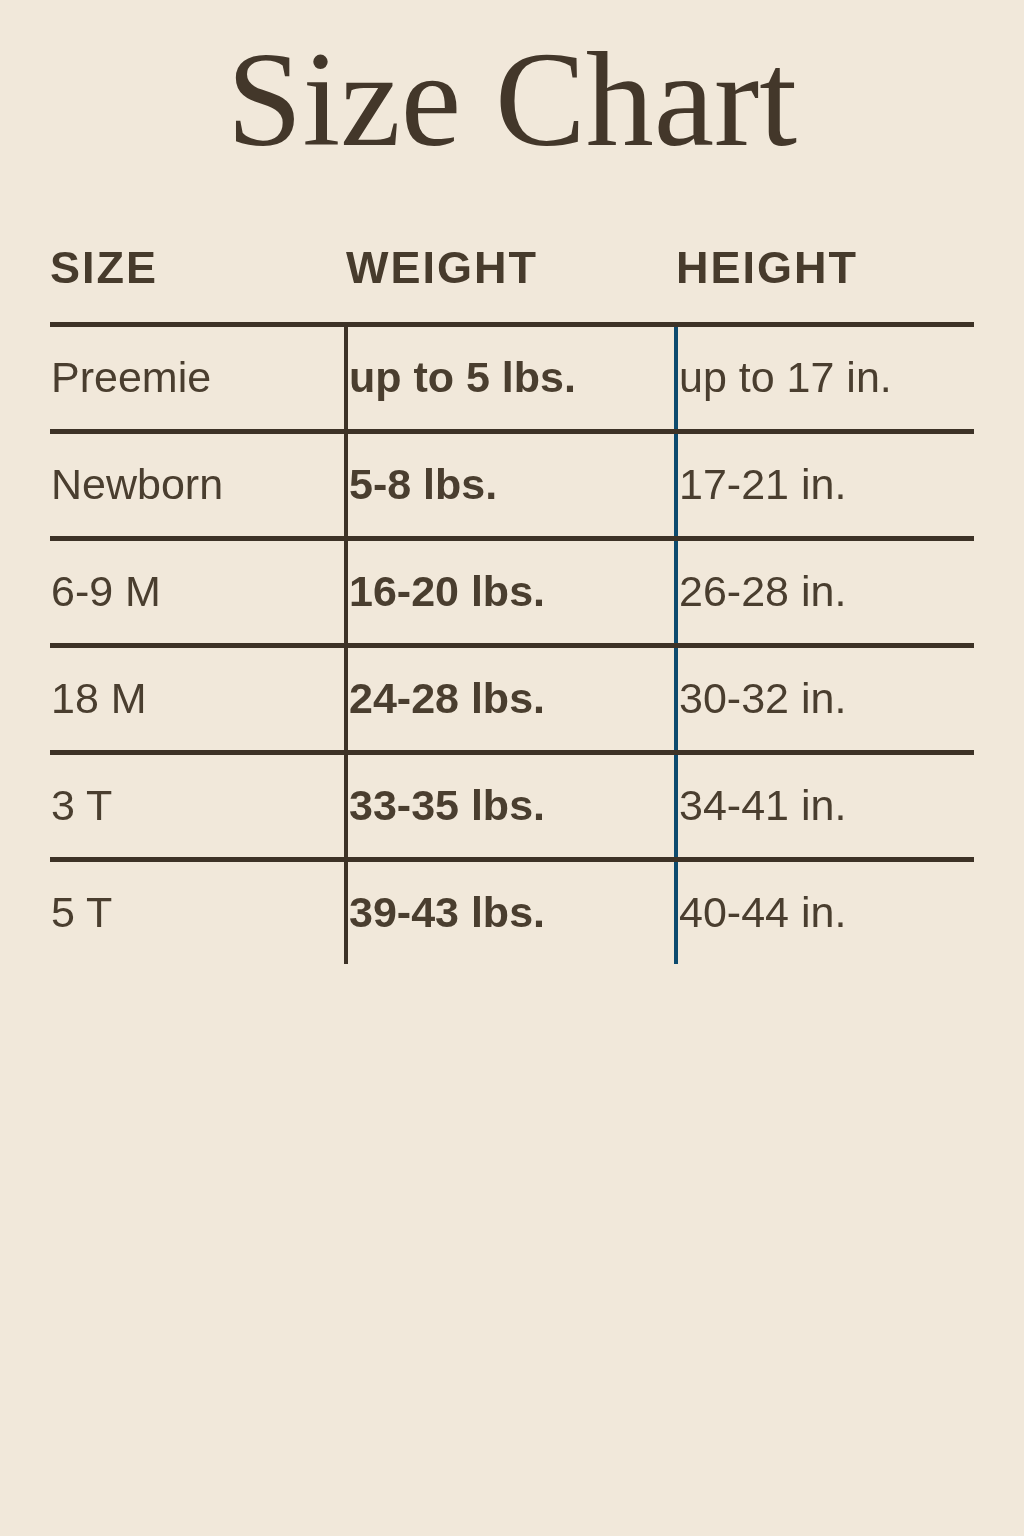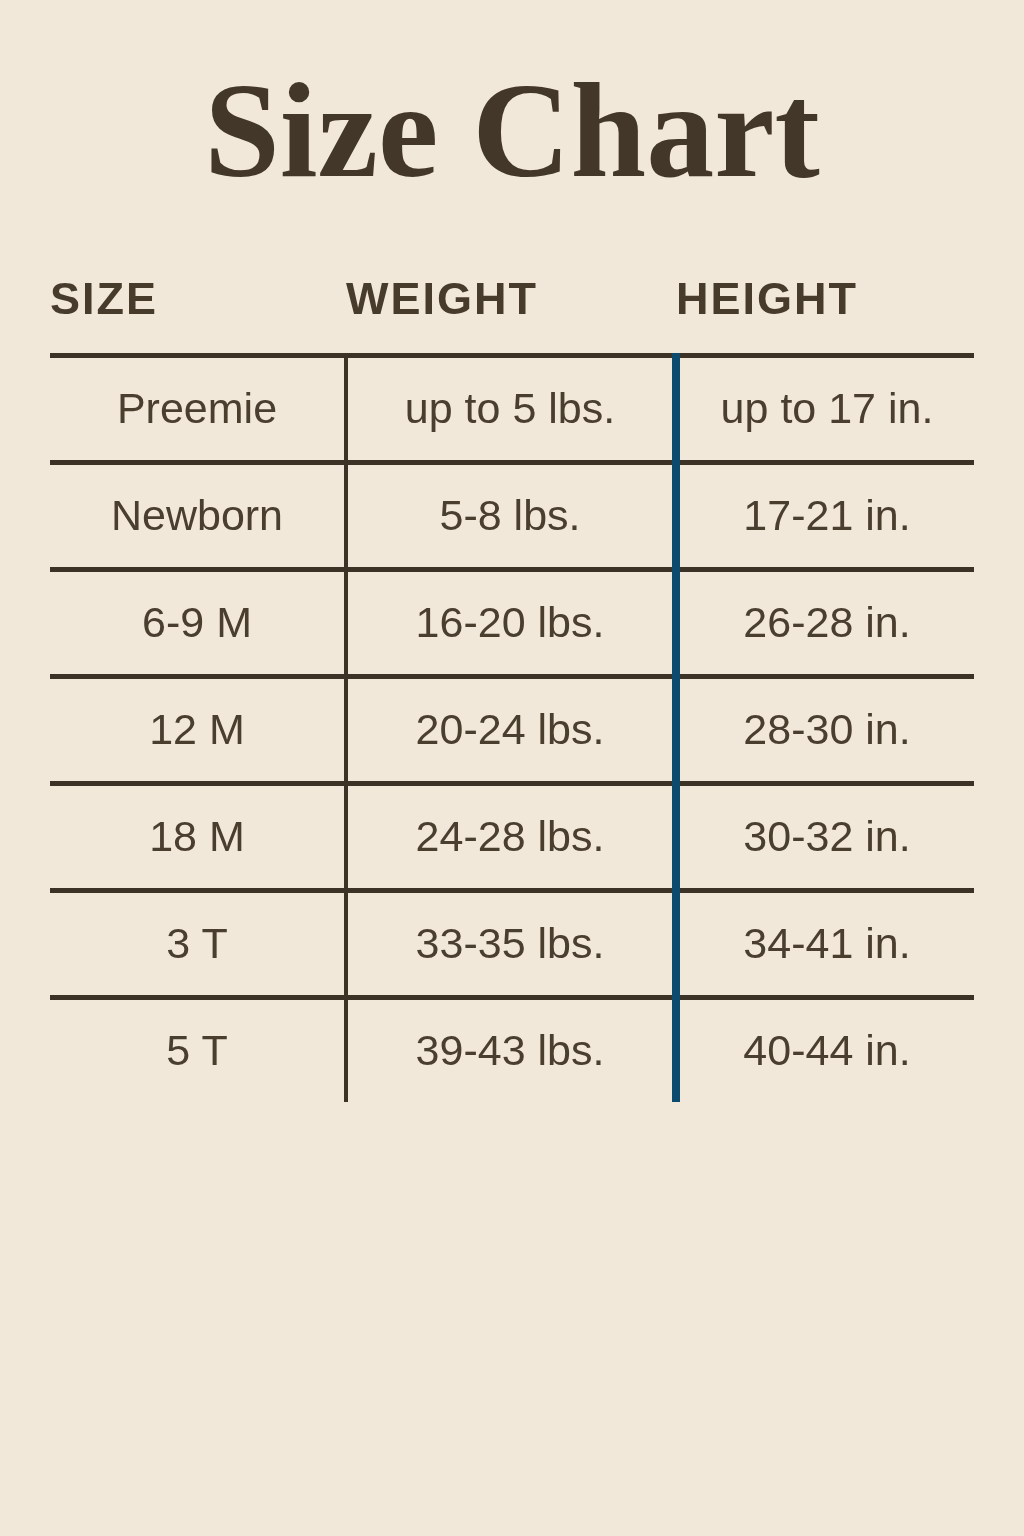--- a/index.html
+++ b/index.html
@@ -7,24 +7,24 @@
     padding: 0;
   }
   body {
     width: 1024px;
     height: 1536px;
     background: #f1e8da;
     overflow: hidden;
     font-family: "Liberation Sans", sans-serif;
   }
   .page-title {
-    margin: 59px 0 0 0;
+    margin: 28px 0 0 0;
     text-align: center;
     font-family: "Liberation Serif", serif;
-    font-weight: 700;
+    font-weight: 400;
     font-size: 136px;
     line-height: 1.05;
     color: #43372a;
     letter-spacing: 0px;
   }
   table.size-chart {
     width: 924px;
     margin: 74px auto 0 auto;
     border-collapse: collapse;
     table-layout: fixed;
@@ -38,31 +38,32 @@
     letter-spacing: 2px;
     color: #473b2c;
     text-align: left;
     vertical-align: bottom;
     padding: 0 0 32px 0;
     border-bottom: 5px solid #3d3226;
     line-height: 1;
   }
   tbody td {
     height: 100px;
-    text-align: center;
+    text-align: left;
     vertical-align: middle;
     font-size: 43px;
     font-weight: 400;
     color: #4a3e2f;
     border-bottom: 5px solid #3d3226;
     line-height: 1;
   }
   tbody td.mid {
     border-left: 4px solid #3d3226;
-    border-right: 8px solid #0c4a6e;
+    border-right: 4px solid #0c4a6e;
+    font-weight: bold;
   }
   tbody tr:last-child td {
     border-bottom: none;
   }
 </style>
 </head>
 <body>
 
 <h1 class="page-title">Size Chart</h1>
 
@@ -89,25 +90,20 @@
         <td>Newborn</td>
         <td class="mid">5-8 lbs.</td>
         <td>17-21 in.</td>
       </tr>
       <tr>
         <td>6-9 M</td>
         <td class="mid">16-20 lbs.</td>
         <td>26-28 in.</td>
       </tr>
       <tr>
-        <td>12 M</td>
-        <td class="mid">20-24 lbs.</td>
-        <td>28-30 in.</td>
-      </tr>
-      <tr>
         <td>18 M</td>
         <td class="mid">24-28 lbs.</td>
         <td>30-32 in.</td>
       </tr>
       <tr>
         <td>3 T</td>
         <td class="mid">33-35 lbs.</td>
         <td>34-41 in.</td>
       </tr>
       <tr>

